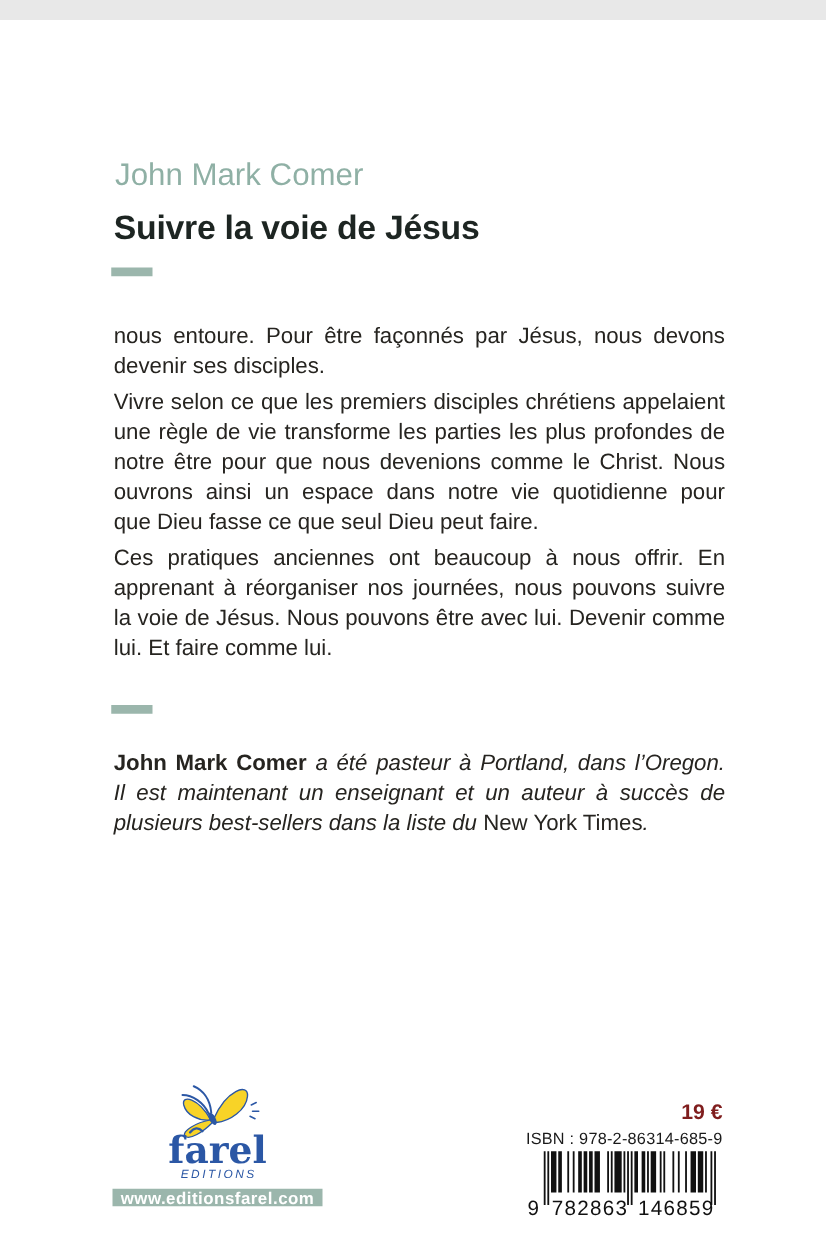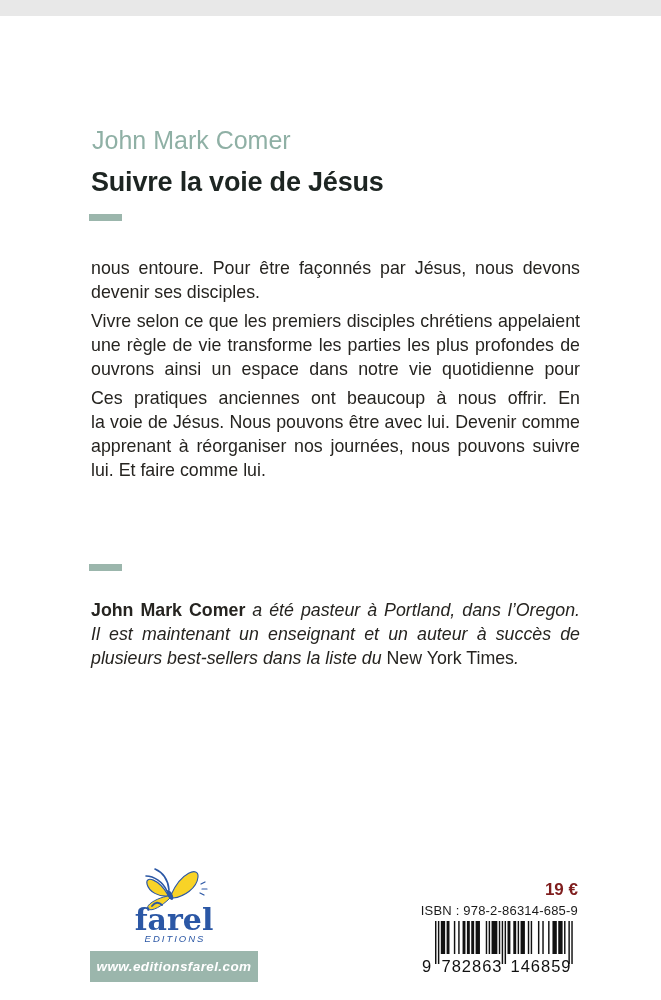--- a/index.html
+++ b/index.html
@@ -43,23 +43,23 @@
   }
   .logo .farel-word{
     font-family:"DejaVu Serif", serif; font-weight:700; font-size:30px;
     fill:var(--farel_blue,#2b57a5);
   }
   .logo .editions-word{
     font-family:"Liberation Sans", sans-serif; font-style:italic;
     font-size:9.5px; letter-spacing:2px; fill:var(--farel_blue,#2b57a5);
   }
   .web-band{
-    position:absolute; left:90px; top:935px; width:168px; height:31px;
+    position:absolute; left:90px; top:935px; width:168px; height:14px;
     background:var(--sage,#97b3a9);
-    display:flex; align-items:center; justify-content:center;font-style:italic;
+    display:flex; align-items:center; justify-content:center;
   }
   .web-band span{
     color:#ffffff; font-size:13.5px; font-weight:700; letter-spacing:0.4px;
   }
   .price{
     position:absolute; right:83px; top:864px;
     font-size:17px; font-weight:600; color:#7f1d1d; text-align:right;
   }
   .isbn{
     position:absolute; right:83px; top:887px;
@@ -87,26 +87,28 @@
   <div class="divider divider-1"></div>
 
   <div class="textblock synopsis">
     <div class="para">
         <div class="jl"><span>nous entoure. Pour être façonnés par Jésus, nous devons</span></div>
         <div><span>devenir ses disciples.</span></div>
       </div>
     <div class="para">
         <div class="jl"><span>Vivre selon ce que les premiers disciples chrétiens appelaient</span></div>
         <div class="jl"><span>une règle de vie transforme les parties les plus profondes de</span></div>
+        <div class="jl"><span>notre être pour que nous devenions comme le Christ. Nous</span></div>
         <div class="jl"><span>ouvrons ainsi un espace dans notre vie quotidienne pour</span></div>
+        <div><span>que Dieu fasse ce que seul Dieu peut faire.</span></div>
       </div>
     <div class="para">
         <div class="jl"><span>Ces pratiques anciennes ont beaucoup à nous offrir. En</span></div>
+        <div class="jl"><span>apprenant à réorganiser nos journées, nous pouvons suivre</span></div>
         <div class="jl"><span>la voie de Jésus. Nous pouvons être avec lui. Devenir comme</span></div>
-        <div class="jl"><span>apprenant à réorganiser nos journées, nous pouvons suivre</span></div>
         <div><span>lui. Et faire comme lui.</span></div>
       </div>
   </div>
 
   <div class="divider divider-2"></div>
 
   <div class="textblock bio">
       <div class="jl"><span class="seg-bold">John Mark Comer</span><span class="seg-italic"> a été pasteur à Portland, dans l’Oregon.</span></div>
       <div class="jl"><span class="seg-italic">Il est maintenant un enseignant et un auteur à succès de</span></div>
       <div><span class="seg-italic">plusieurs best-sellers dans la liste du </span><span class="seg-roman">New York Times</span><span class="seg-italic">.</span></div>

